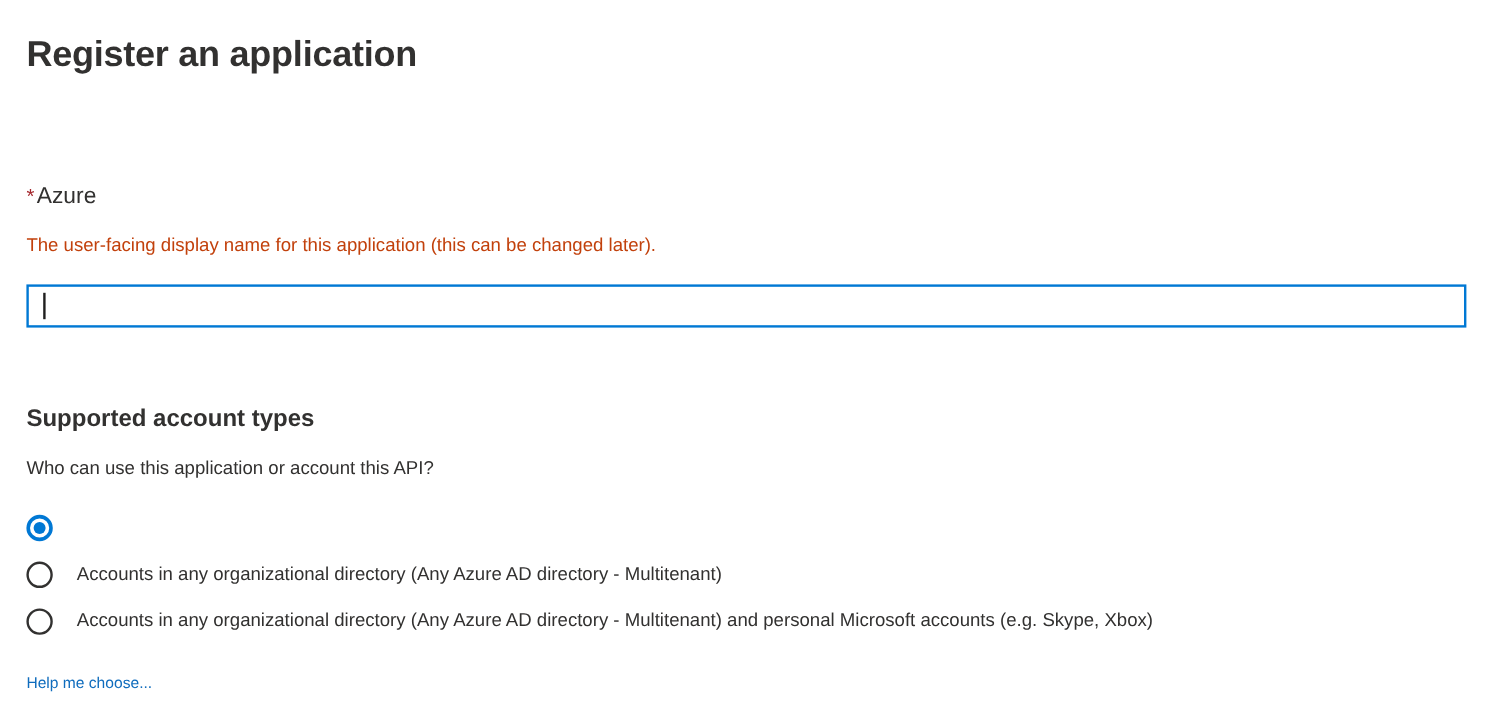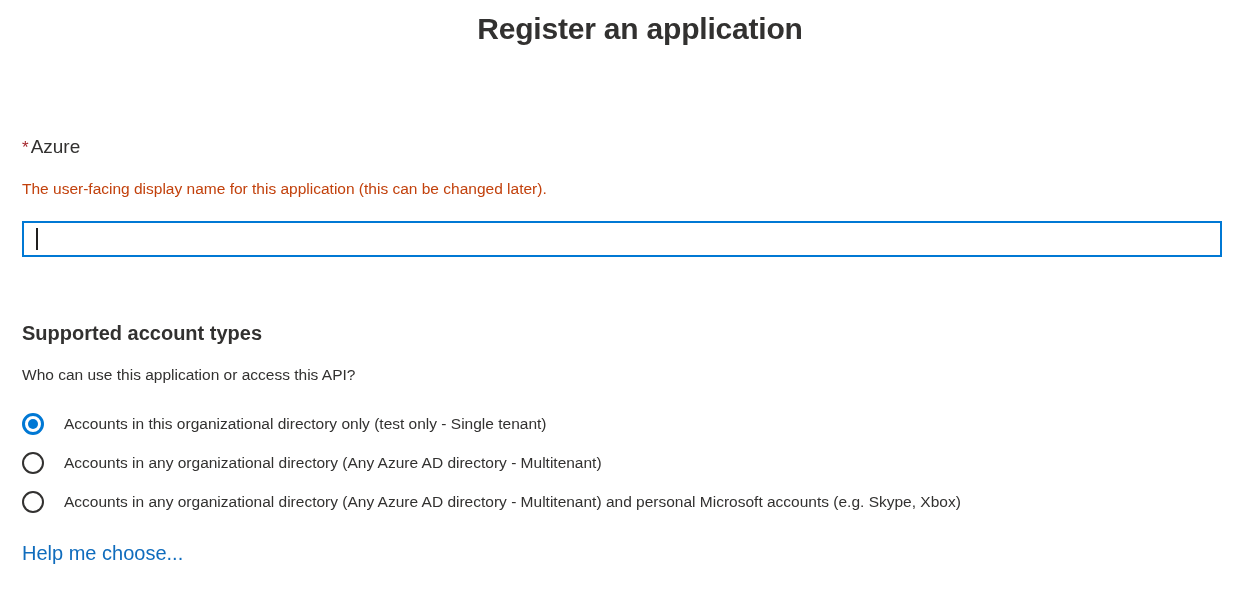--- a/index.html
+++ b/index.html
@@ -30,22 +30,21 @@
   }
 
   
   .page-title {
     font-size: 30px;
     font-weight: 600;
     line-height: 36px;
     color: #323130;
     letter-spacing: -0.2px;
     margin: 0;
-    padding-top: 11px;
-    text-align: center;
+    padding-top: 28px;
   }
 
   
   .field-block {
     margin-top: 0;
   }
   .field-label {
     font-size: 19px;
     font-weight: 400;
     line-height: 24px;
@@ -159,21 +158,21 @@
     line-height: 20px;
     color: #323130;
     padding-left: 20px;
     white-space: nowrap;
   }
 
   
   .help-link {
     display: inline-block;
     margin-top: 22px;
-    font-size: 20px;
+    font-size: 13px;
     line-height: 20px;
     color: #0f6cbd;
     text-decoration: none;
     cursor: pointer;
   }
 </style>
 </head>
 <body>
 
 <div class="page">
@@ -186,27 +185,26 @@
     <p class="field-desc">The user-facing display name for this application (this can be changed later).</p>
 
     <div class="text-input-wrap">
       <input class="text-input" type="text" value="" style="">
       <span class="caret"></span>
     </div>
   </div>
 
   <h2 class="section-heading">Supported account types</h2>
 
-  <p class="section-desc">Who can use this application or access this API?</p>
+  <p class="section-desc">Who can use this application or account this API?</p>
 
   <div class="radio-group">
 
     <div class="radio-row checked">
       <span class="radio-mark"></span>
-      <span class="radio-label">Accounts in this organizational directory only (test only - Single tenant)</span>
     </div>
 
     <div class="radio-row">
       <span class="radio-mark"></span>
       <span class="radio-label">Accounts in any organizational directory (Any Azure AD directory - Multitenant)</span>
     </div>
 
     <div class="radio-row">
       <span class="radio-mark"></span>
       <span class="radio-label">Accounts in any organizational directory (Any Azure AD directory - Multitenant) and personal Microsoft accounts (e.g. Skype, Xbox)</span>

